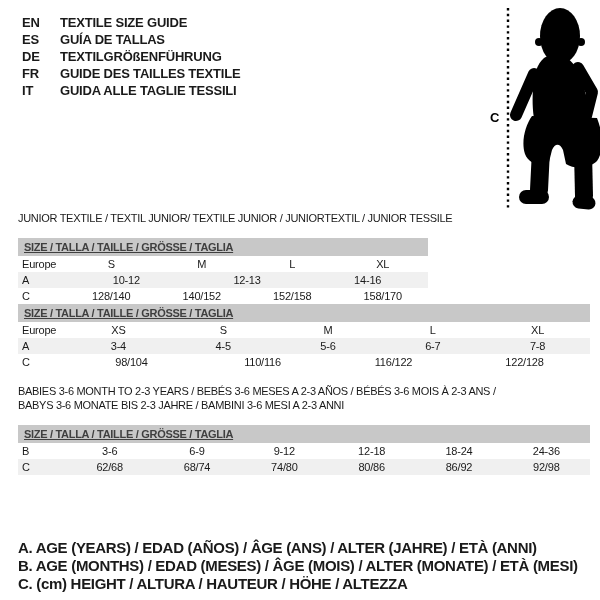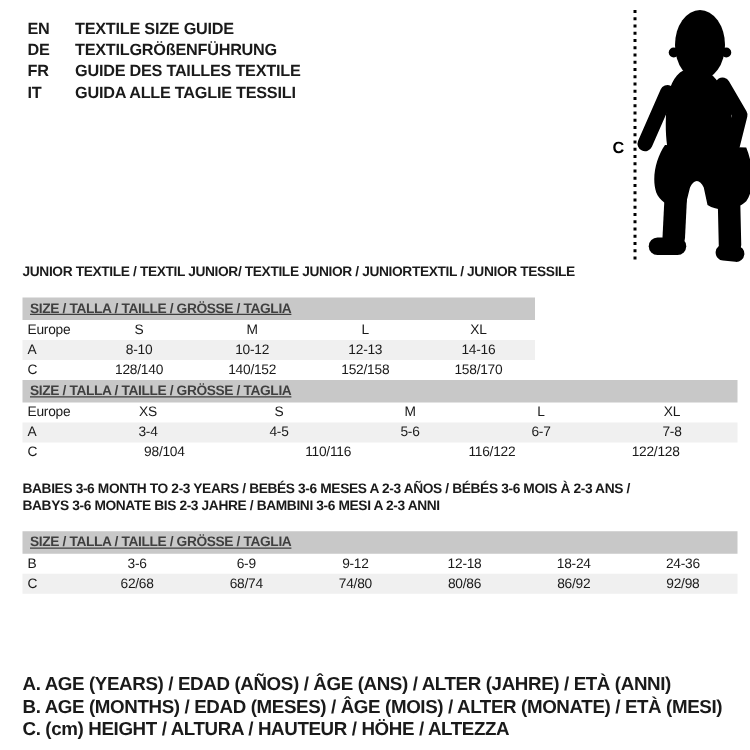--- a/index.html
+++ b/index.html
@@ -8,21 +8,21 @@
     font-family:"Liberation Sans",sans-serif;color:var(--ink,#1a1a1a);padding-left:32px;
   }
   
   .lang-block{position:absolute;left:22px;top:14px;}
   .lang-row{display:flex;height:17px;line-height:17px;font-weight:bold;font-size:13px;letter-spacing:-0.2px;}
   .lang-code{width:38px;}
   
   .figure{position:absolute;top:0;right:0;width:150px;height:215px;}
   
   .tables{position:absolute;left:18px;top:211px;width:574px;}
-  .table-title{font-size:11px;font-weight:bold;line-height:14px;margin:14px 0 13px 0;letter-spacing:-0.3px;}
+  .table-title{font-size:11px;font-weight:normal;line-height:14px;margin:14px 0 13px 0;letter-spacing:-0.3px;}
   .size-table:first-child .table-title{margin-top:0;}
   .table-title sub{font-size:8px;}
   .size-bar{
     height:18px;line-height:18px;background:var(--bar-bg,#c8c8c8);color:var(--bar-ink,#3f3f3f);
     font-weight:bold;font-size:11px;padding-left:6px;letter-spacing:-0.3px;box-sizing:border-box;width:572px;text-decoration:underline;
   }
   .size-table.narrow .size-bar, .size-table.narrow .trow{width:410px;}
   .trow{display:flex;height:16px;line-height:16px;font-size:11px;width:572px;box-sizing:border-box;letter-spacing:-0.2px;align-items:center;}
   .trow.shaded{background:var(--alt-row-bg,#f0f0f0);}
   .tlabel{width:48px;padding-left:4px;box-sizing:border-box;}
@@ -32,20 +32,24 @@
 </style>
 </head>
 <body>
 
 <div class="page" style="--bar-bg: #c8c8c8; --alt-row-bg: #f0f0f0; --ink: #1a1a1a; --bar-ink: #3f3f3f;">
 
   <div class="lang-block" id="langs">
       <div class="lang-row">
         <span class="lang-code">EN</span>
         <span class="lang-label">TEXTILE SIZE GUIDE</span>
+      </div>
+      <div class="lang-row">
+        <span class="lang-code">ES</span>
+        <span class="lang-label">GUÍA DE TALLAS</span>
       </div>
       <div class="lang-row">
         <span class="lang-code">DE</span>
         <span class="lang-label">TEXTILGRÖßENFÜHRUNG</span>
       </div>
       <div class="lang-row">
         <span class="lang-code">FR</span>
         <span class="lang-label">GUIDE DES TAILLES TEXTILE</span>
       </div>
       <div class="lang-row">
@@ -86,21 +90,20 @@
         <div class="size-bar">SIZE / TALLA / TAILLE / GRÖSSE / TAGLIA</div>
         <div class="trow">
           <span class="tlabel">Europe</span>
           <span class="tcell">S</span>
           <span class="tcell">M</span>
           <span class="tcell">L</span>
           <span class="tcell">XL</span>
         </div>
         <div class="trow shaded">
           <span class="tlabel">A</span>
-          <span class="tcell">8-10</span>
           <span class="tcell">10-12</span>
           <span class="tcell">12-13</span>
           <span class="tcell">14-16</span>
         </div>
         <div class="trow">
           <span class="tlabel">C</span>
           <span class="tcell">128/140</span>
           <span class="tcell">140/152</span>
           <span class="tcell">152/158</span>
           <span class="tcell">158/170</span>

